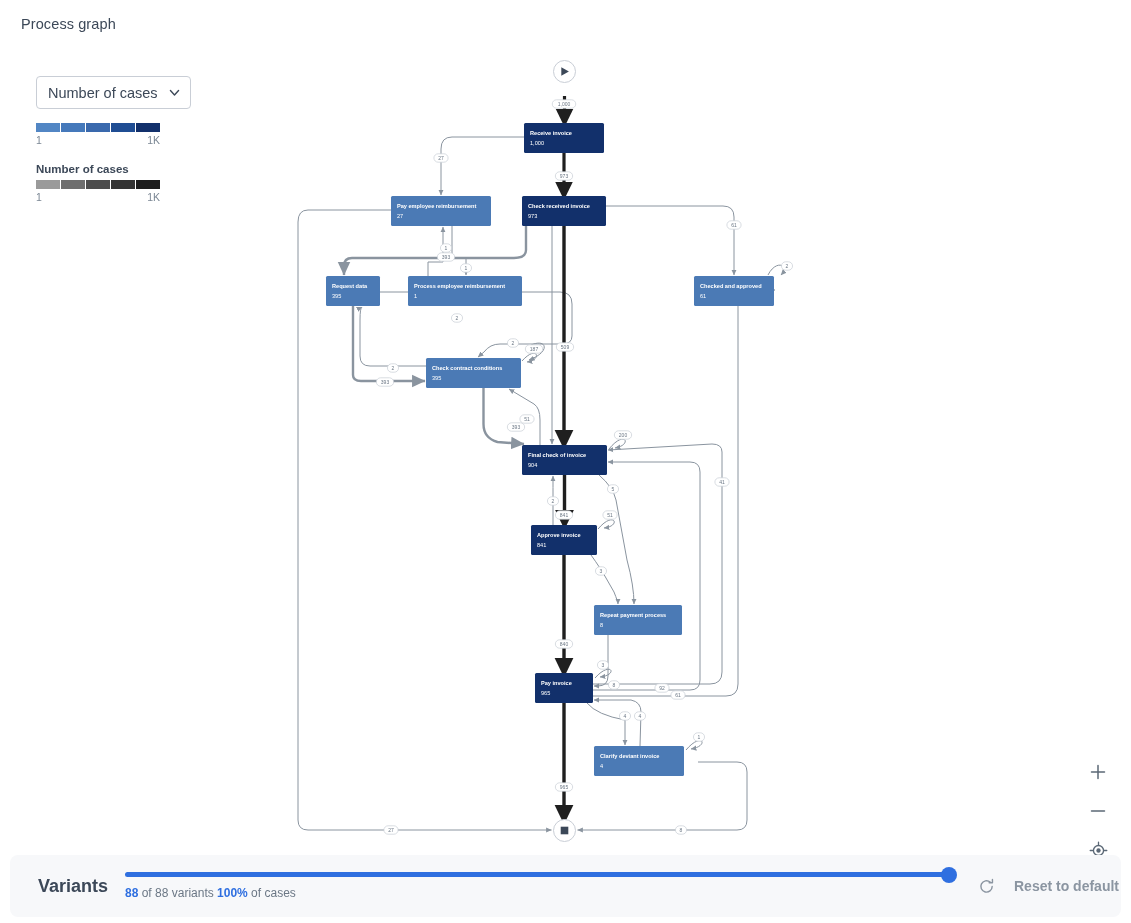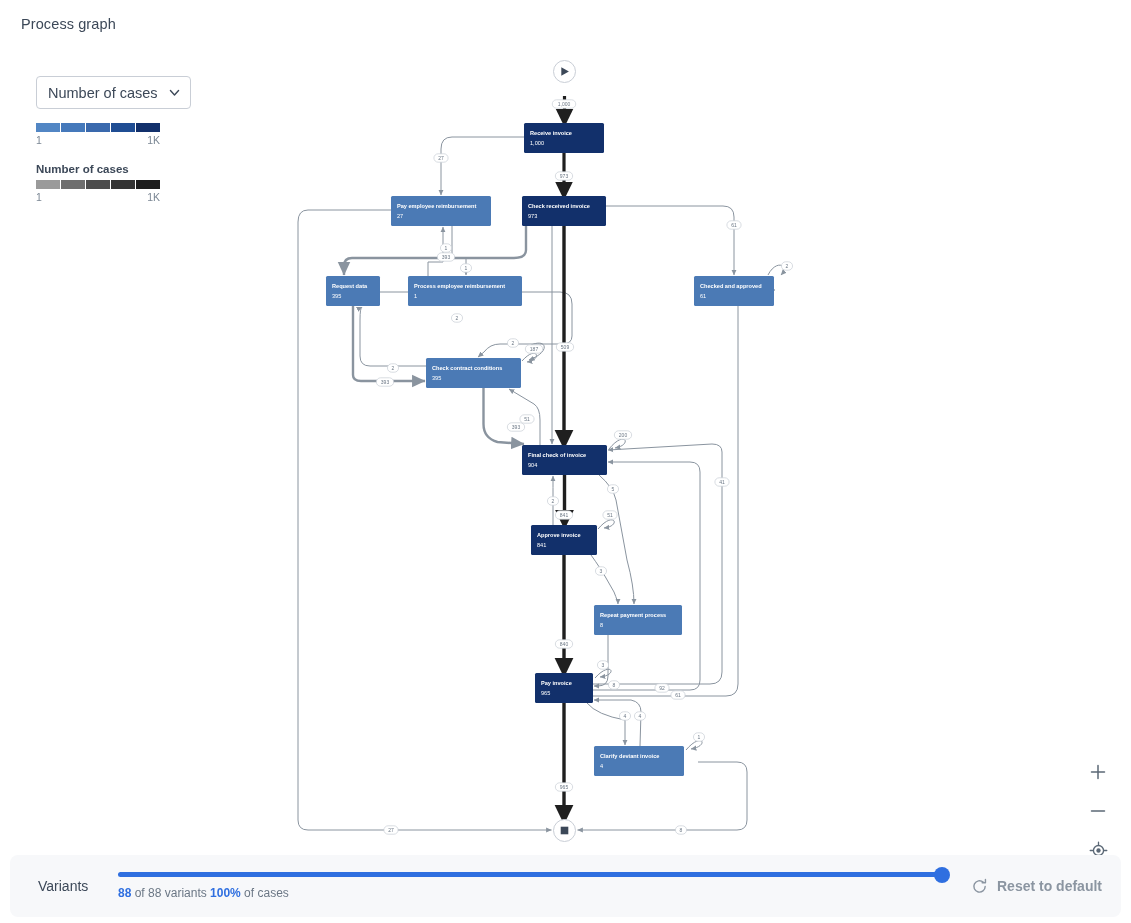--- a/index.html
+++ b/index.html
@@ -38,27 +38,27 @@
   .gnode-val{font-size:5.6px;fill:#ffffff;}
   .edge-lab{font-size:5px;fill:#6b7785;text-anchor:middle;}
   
   #zoom-controls{position:absolute;right:22px;bottom:62px;display:flex;flex-direction:column;align-items:center;gap:17px;}
   .zc{width:22px;height:22px;display:flex;align-items:center;justify-content:center;cursor:pointer;color:#5b6876;}
   
   #bottom-bar{
     position:absolute;left:10px;right:10px;bottom:6px;height:62px;
     background:#f7f8fa;border-radius:8px;display:flex;align-items:center;
   }
-  #variants-label{font-size:14px;font-weight:normal;color:#3c4858;margin-left:28px;width:58px;}
-  #slider-area{position:relative;margin-left:22px;width:825px;}
+  #variants-label{font-size:18px;font-weight:bold;color:#3c4858;margin-left:28px;width:58px;}
+  #slider-area{position:relative;margin-left:29px;width:825px;}
   .track{height:5px;border-radius:3px;background:#2f6fe0;width:100%;position:relative;}
   .knob{position:absolute;right:-7px;top:-5.5px;width:16px;height:16px;border-radius:50%;background:#2f6fe0;}
   #slider-caption{margin-top:9px;font-size:12px;color:#6b7785;}
   #slider-caption b{color:#2f6fe0;font-weight:bold;}
-  #reset-btn{display:flex;align-items:center;gap:9px;margin-left:28px;cursor:pointer;}
+  #reset-btn{display:flex;align-items:center;gap:19px;margin-left:28px;cursor:pointer;}
   #reset-label{font-size:14px;font-weight:bold;color:#8b95a1;}
 </style>
 </head>
 <body>
 
 <div id="page-title">Process graph</div>
 
 <div id="left-panel">
 
   <div class="select-box">

